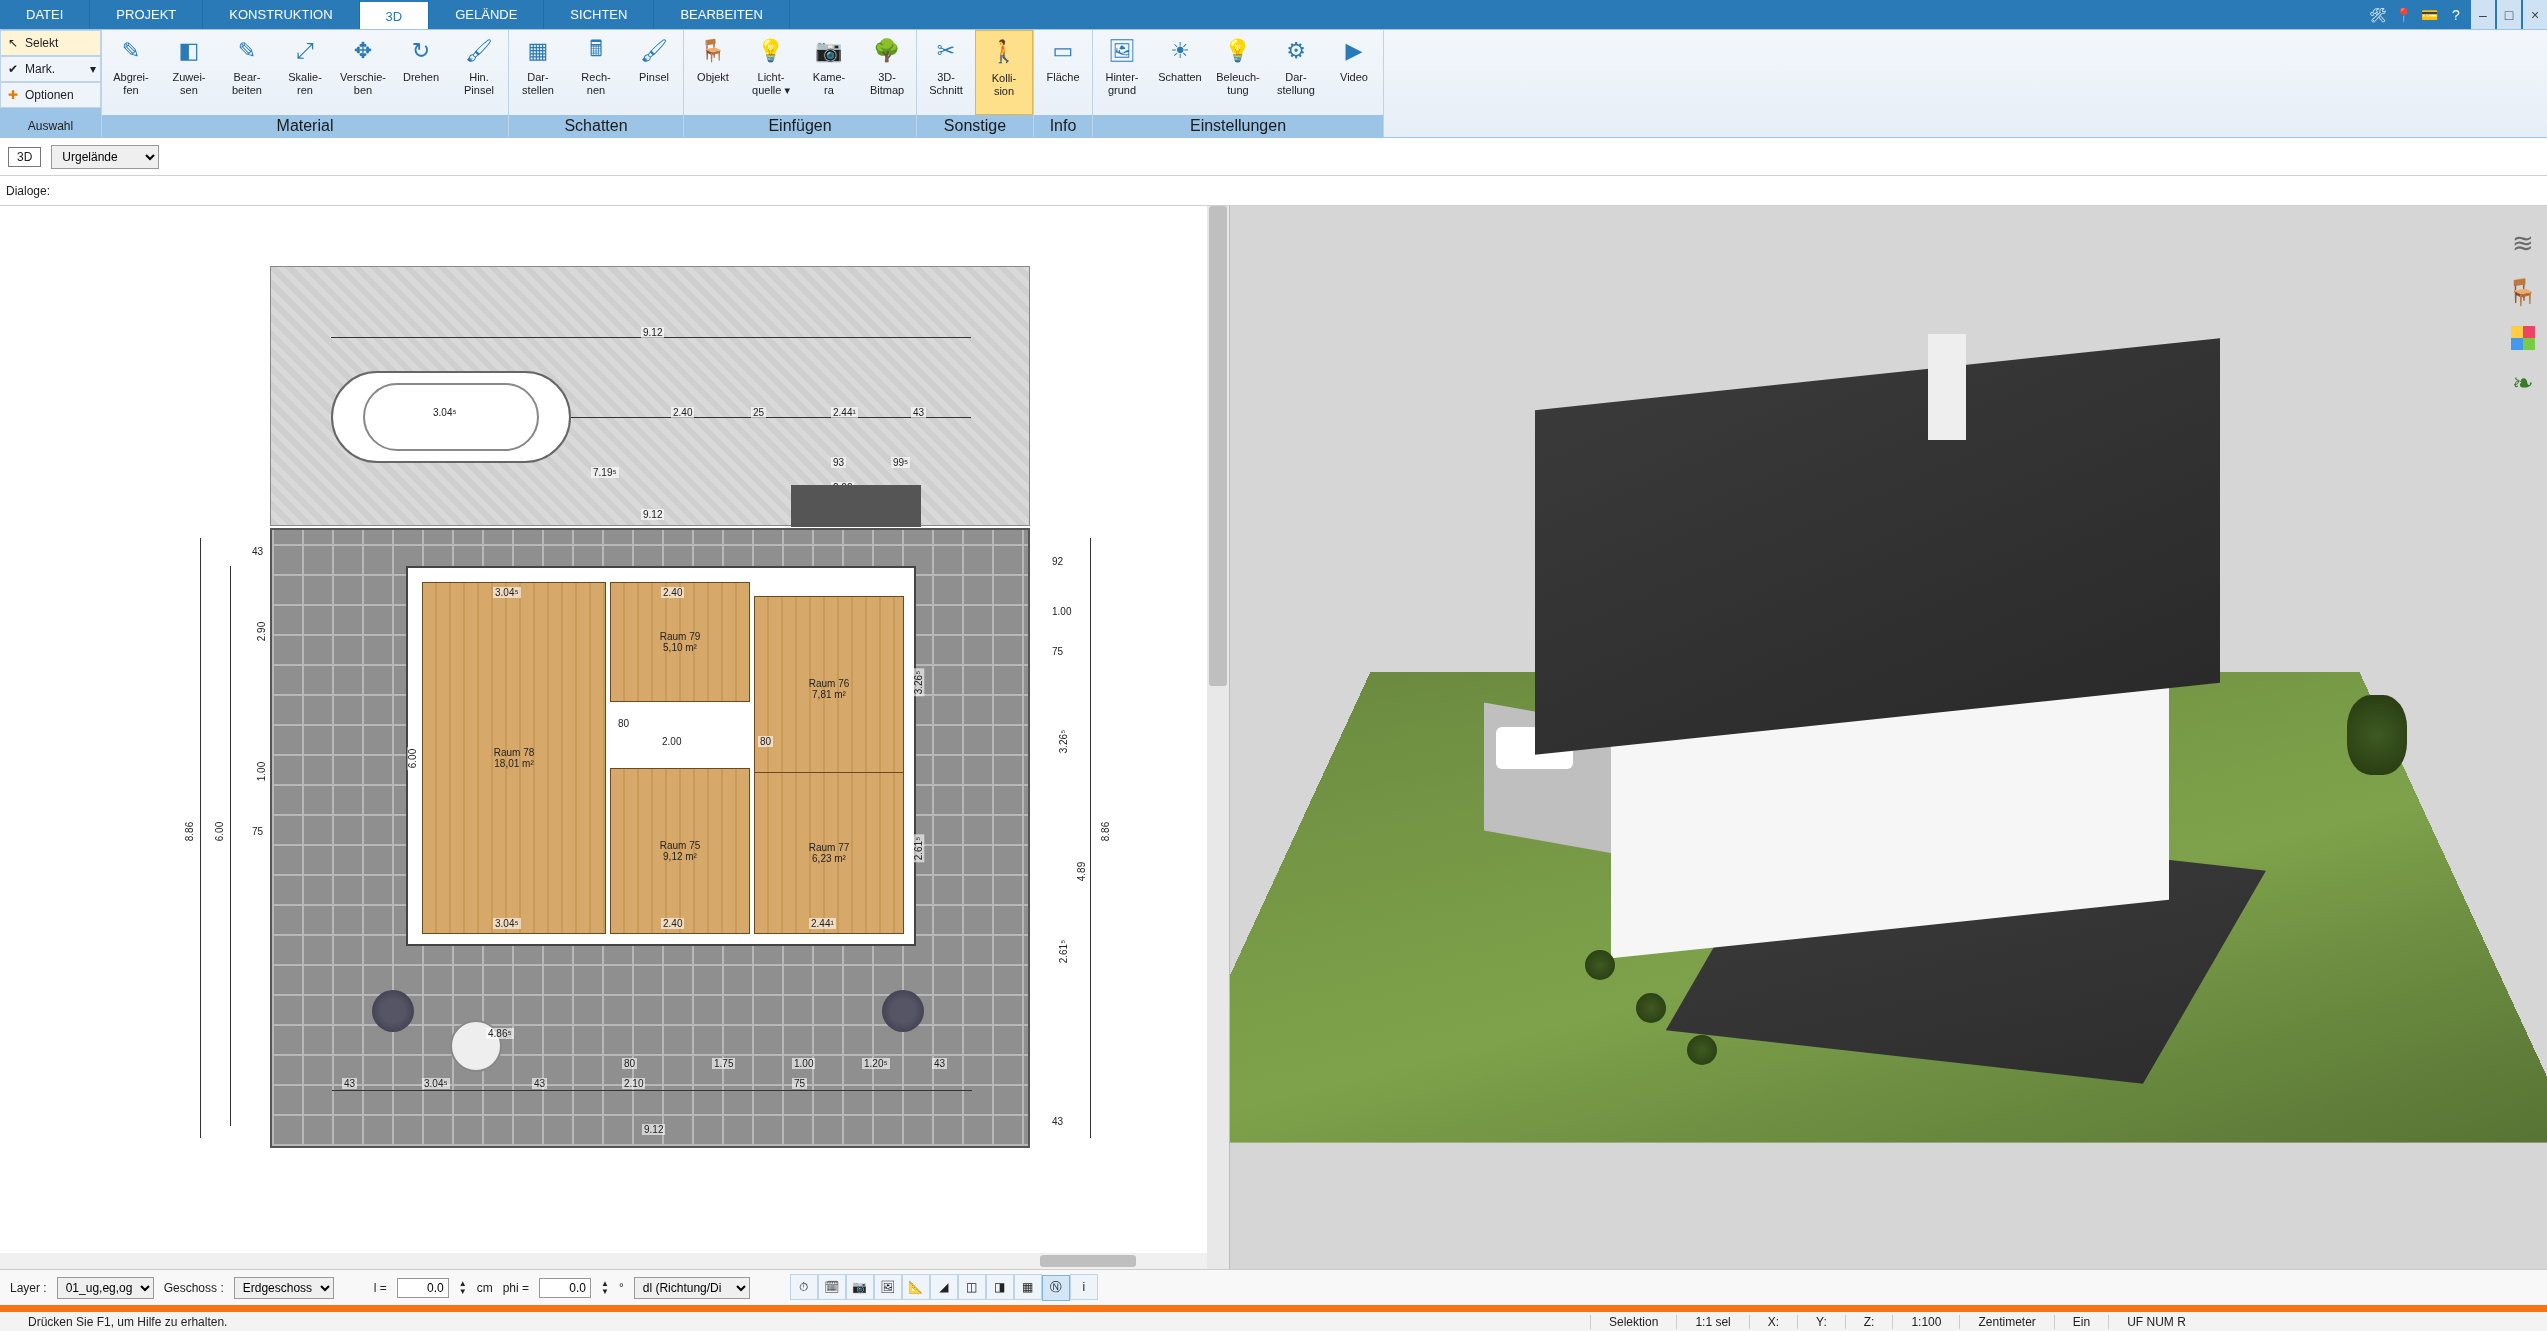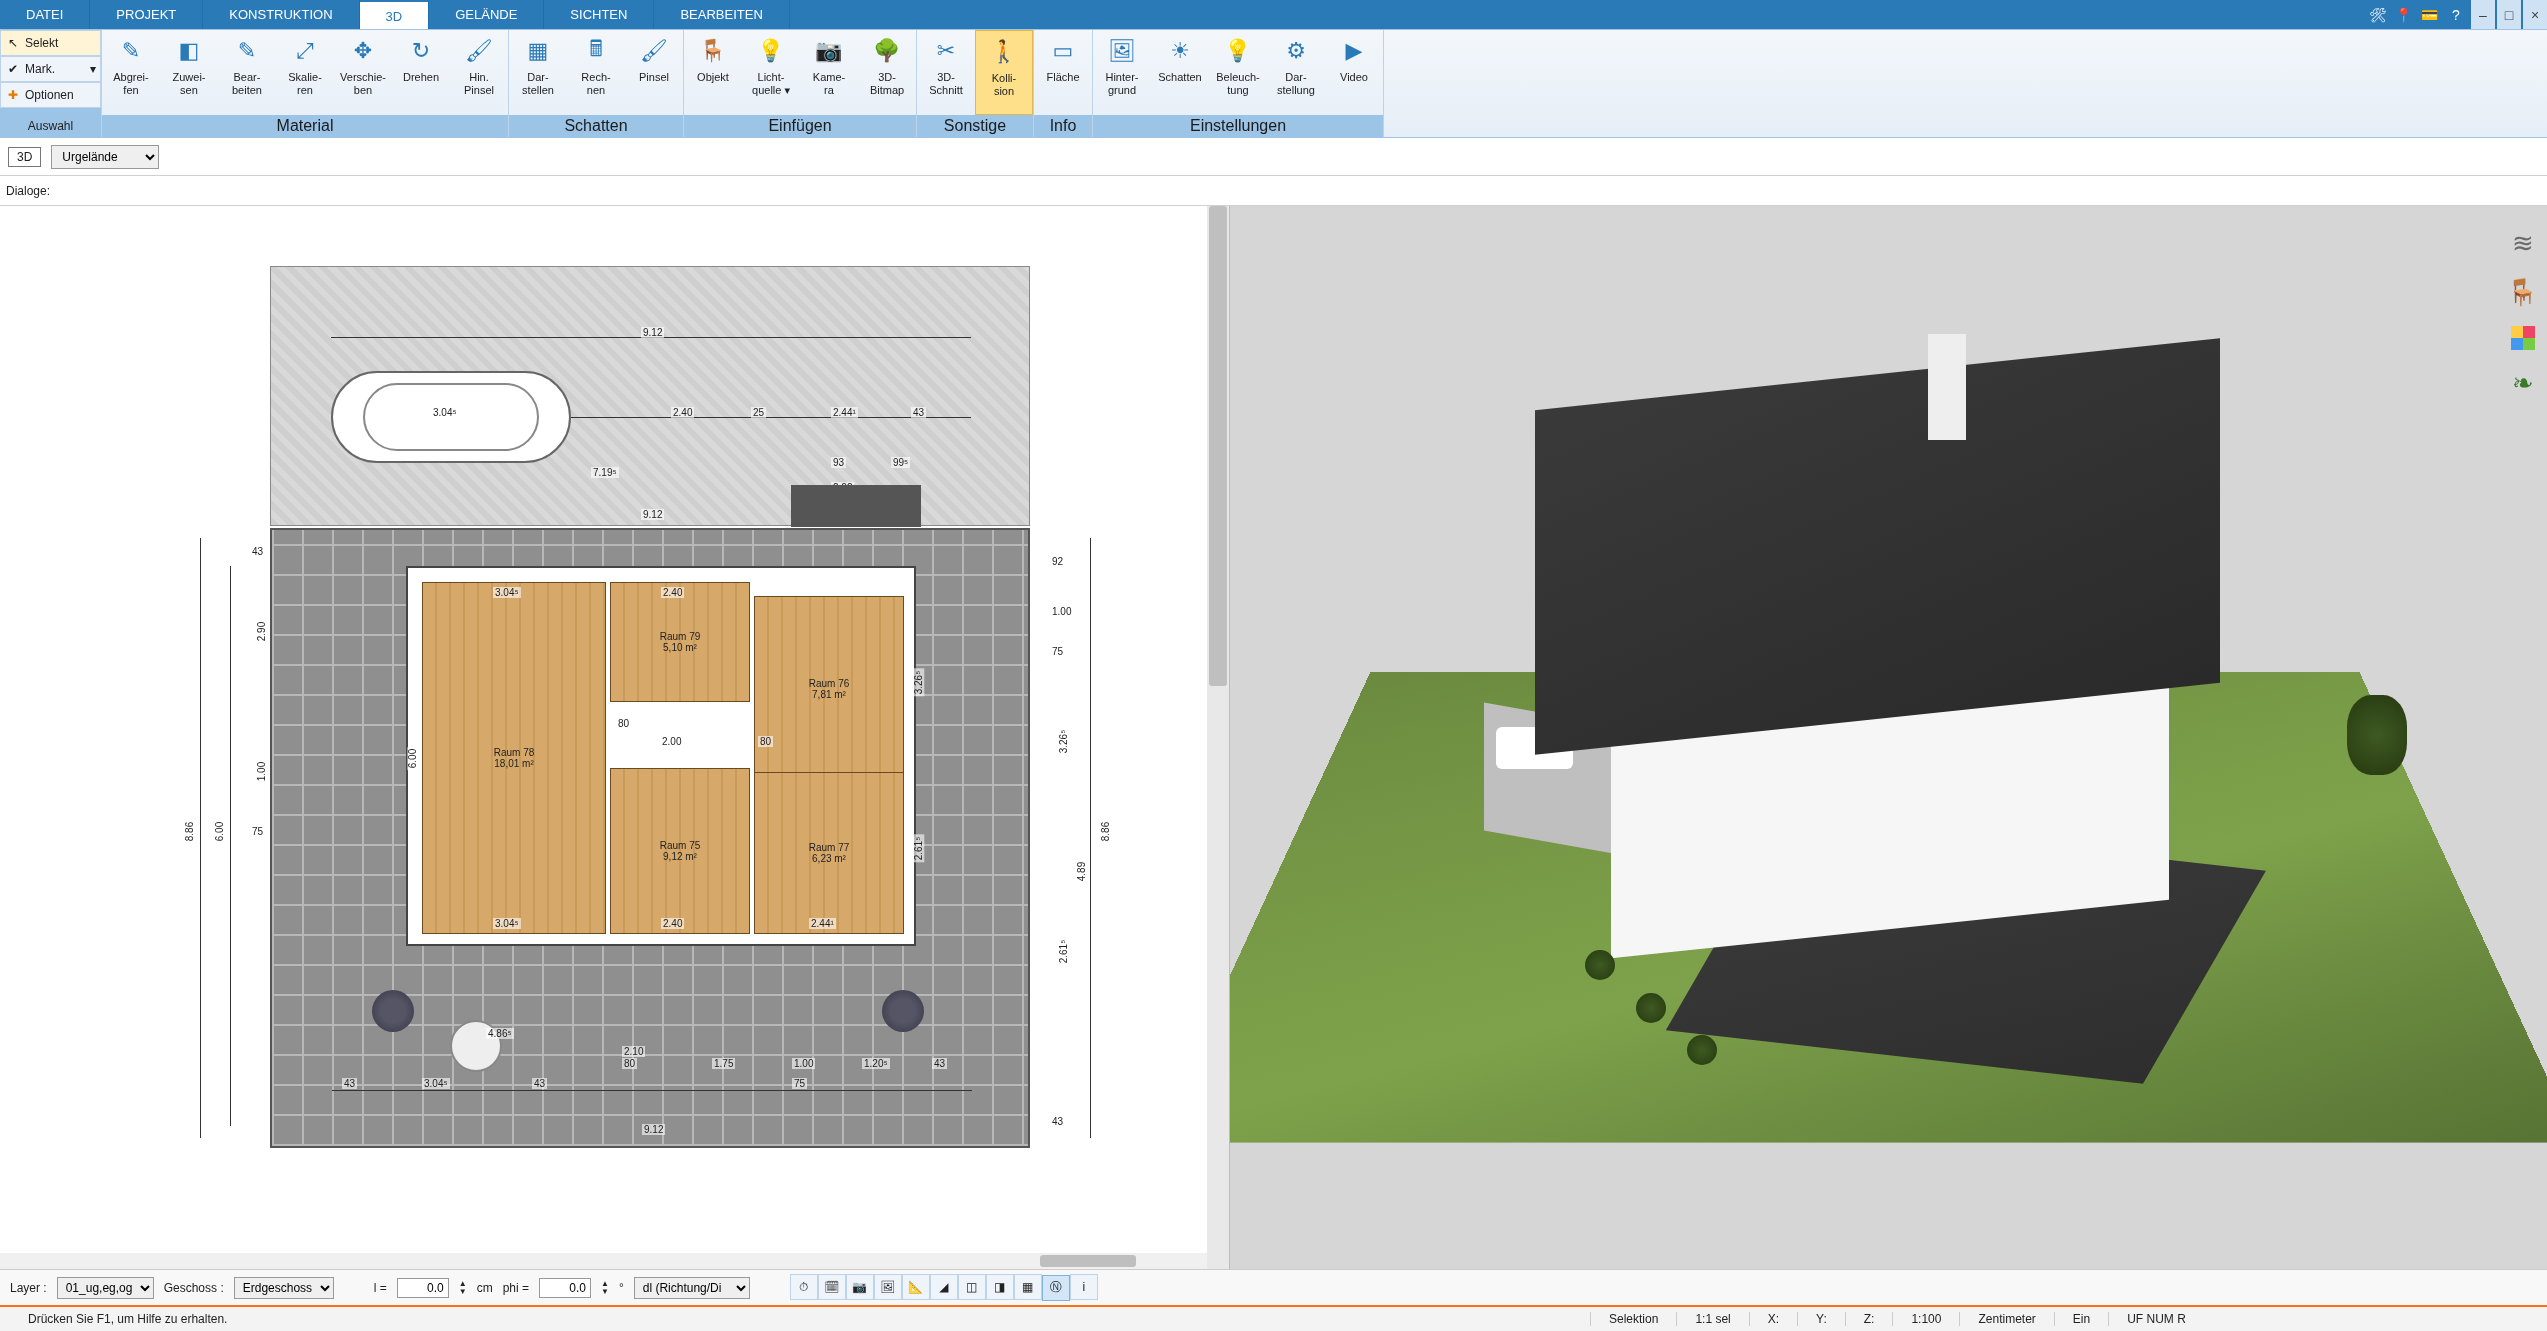--- a/index.html
+++ b/index.html
@@ -78,21 +78,21 @@
 .bush { position: absolute; width: 30px; height: 30px; border-radius: 50%; background: radial-gradient(circle,#3e5a22,#25380f); }
 
 
 #bottombar { height: 36px; display: flex; align-items: center; gap: 10px; padding: 0 10px; border-top: 1px solid #ccc; background: #f8f8f8; font-size: 12px; }
 #bottombar select,#bottombar input { font-size: 12px; border: 1px solid #999; padding: 2px 4px; }
 #bottombar .num { width: 52px; text-align: right; }
 #bottombar .iconbtn { width: 28px; height: 26px; display: inline-flex; align-items: center; justify-content: center; border: 1px solid #bcd3e8; background: #eef4fa; cursor: pointer; }
 #bottombar .iconbtn.on { background: #d2e6f7; border-color: #7fb2dd; }
 
 
-#statusbar { height: 26px; display: flex; align-items: center; padding: 0 10px; font-size: 12px; background: #f3f3f3; border-top: 2px solid #f97316; }
+#statusbar { height: 26px; display: flex; align-items: center; padding: 0 10px; font-size: 12px; background: #f3f3f3; border-top: 7px solid #f97316; }
 #statusbar .seg { padding: 0 18px; border-left: 1px solid #ccc; }
 #statusbar .seg:first-child { border-left: none; flex: 0 0 1580px; }
 </style>
 </head>
 <body>
 
 <div id="menubar">
     <div class="tab">DATEI</div>
     <div class="tab">PROJEKT</div>
     <div class="tab">KONSTRUKTION</div>
@@ -337,21 +337,21 @@
         <div class="tree" style="left:100px;top:460px"></div>
         <div class="tree" style="left:610px;top:460px"></div>
         <div class="table" style="left:178px;top:490px"></div>
         <span class="dtext" style="left:214px;top:498px">4.86⁵</span>
 
         <div class="dimline" style="left:60px;top:560px;width:640px"></div>
         <span class="dtext" style="left:70px;top:548px">43</span>
         <span class="dtext" style="left:150px;top:548px">3.04⁵</span>
         <span class="dtext" style="left:260px;top:548px">43</span>
         <span class="dtext" style="left:350px;top:528px">80</span>
-        <span class="dtext" style="left:350px;top:516px">2.10</span>
+        <span class="dtext" style="left:350px;top:548px">2.10</span>
         <span class="dtext" style="left:440px;top:528px">1.75</span>
         <span class="dtext" style="left:520px;top:528px">1.00</span>
         <span class="dtext" style="left:520px;top:548px">75</span>
         <span class="dtext" style="left:590px;top:528px">1.20⁵</span>
         <span class="dtext" style="left:660px;top:528px">43</span>
         <span class="dtext" style="left:370px;top:594px">9.12</span>
       </div>
 
       <div class="dimlinev" style="left:-70px;top:272px;height:600px"></div>
       <span class="dtext" style="left:-92px;top:560px;transform:rotate(-90deg)">8.86</span>

